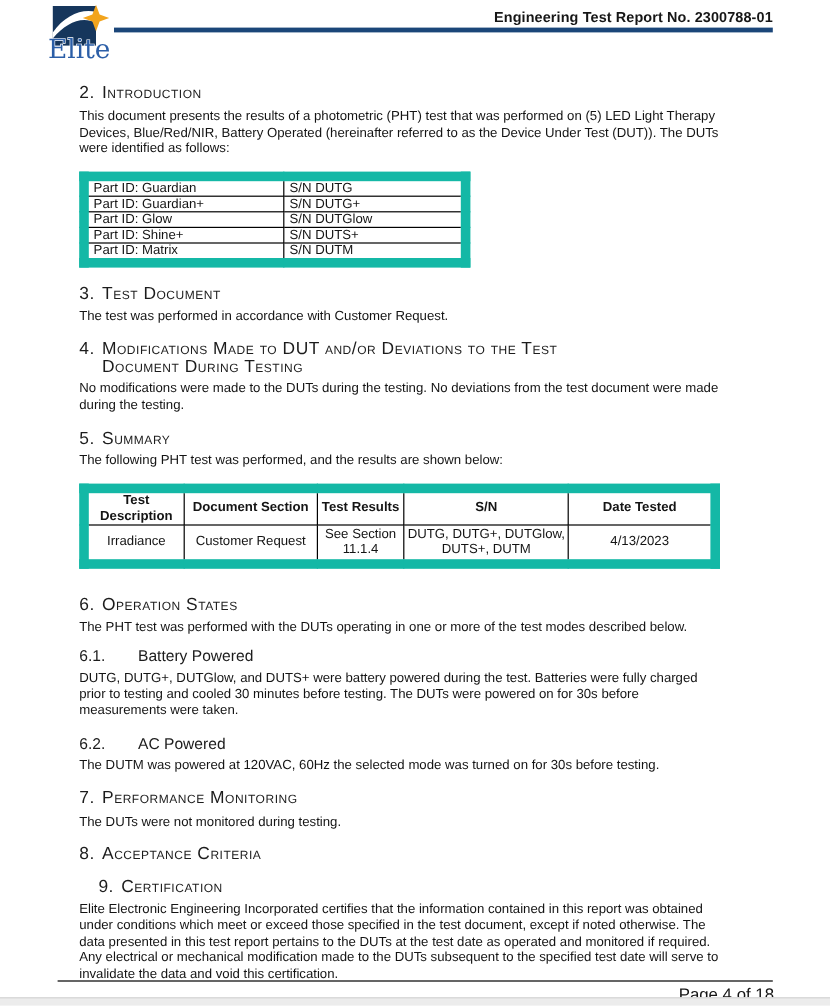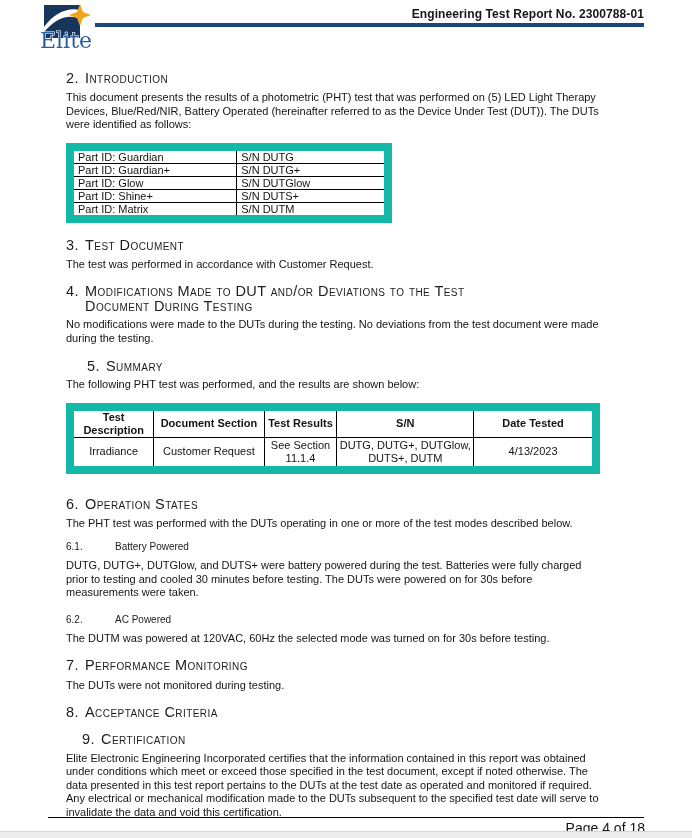--- a/index.html
+++ b/index.html
@@ -21,36 +21,36 @@
   }
   
   .content{position:absolute;left:66px;top:0;width:578px;}
   .sec-h{
     font-size:14.5px;line-height:15px;font-variant:small-caps;
     letter-spacing:.03em;color:#1c1c1c;font-weight:400;
     padding-left:19px;text-indent:-19px;
   }
   .sec-h .num{display:inline-block;width:19px;text-indent:0;}
   .sec-h .t{white-space:pre-line;}
-  .sub-h{font-size:10px;line-height:14px;color:#1c1c1c;}
+  .sub-h{font-size:13px;line-height:14px;color:#1c1c1c;}
   .sub-h .num{display:inline-block;width:49px;}
   .para{font-size:11px;line-height:13.5px;white-space:pre-line;color:#141414;}
   
   table{border-collapse:collapse;border:8px solid #14b8a6;font-size:11px;color:#141414;}
   td,th{border:1px solid #000;}
   .dut-table{width:326px;margin-top:11px;}
   .dut-table td{height:12px;line-height:12px;padding:0 4px;text-align:left;}
   .sum-table{width:534px;margin-top:11px;}
   .sum-table th{height:13px;line-height:13px;font-weight:bold;text-align:center;padding:0 2px;}
   .sum-table td{text-align:center;padding:1px 2px;line-height:13px;}
   
   .mt-h2{margin-top:71px;}  .mt-p2{margin-top:5px;}
   .mt-h3{margin-top:15px;}  .mt-p3{margin-top:5px;}
   .mt-h4{margin-top:13px;}  .mt-p4{margin-top:4px;}
-  .mt-h5{margin-top:14px;margin-left:21px;}  .mt-p5{margin-top:4px;}
+  .mt-h5{margin-top:14px;}  .mt-p5{margin-top:4px;}
   .mt-h6{margin-top:23px;}  .mt-p6{margin-top:5px;}
   .mt-h61{margin-top:10px;} .mt-p61{margin-top:5px;}
   .mt-h62{margin-top:13px;} .mt-p62{margin-top:5px;}
   .mt-h7{margin-top:13px;}  .mt-p7{margin-top:6px;}
   .mt-h8{margin-top:12px;}  .mt-p8{margin-top:5px;}
   .mt-h9{margin-top:12px;margin-left:16px;}  .mt-p9{margin-top:5px;}
   
   .footer-line{position:absolute;left:48px;top:817px;width:596px;border-top:1.5px solid #000;}
   .footer-text{position:absolute;top:820px;right:47px;font-size:14px;color:#141414;}
   .page-edge{position:absolute;bottom:0;left:0;width:100%;height:6px;background:#ececec;border-top:1px solid #d5d5d5;}

